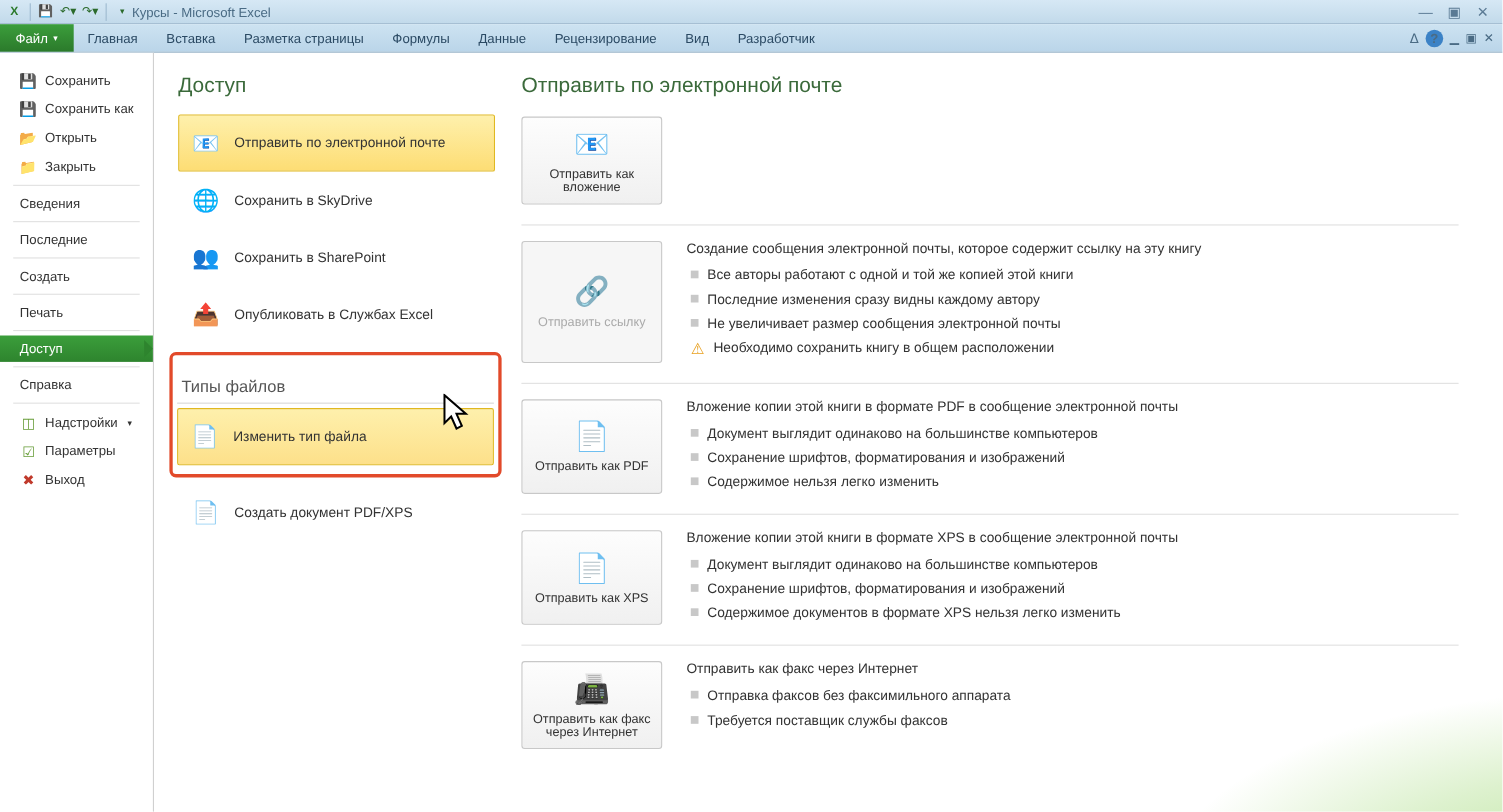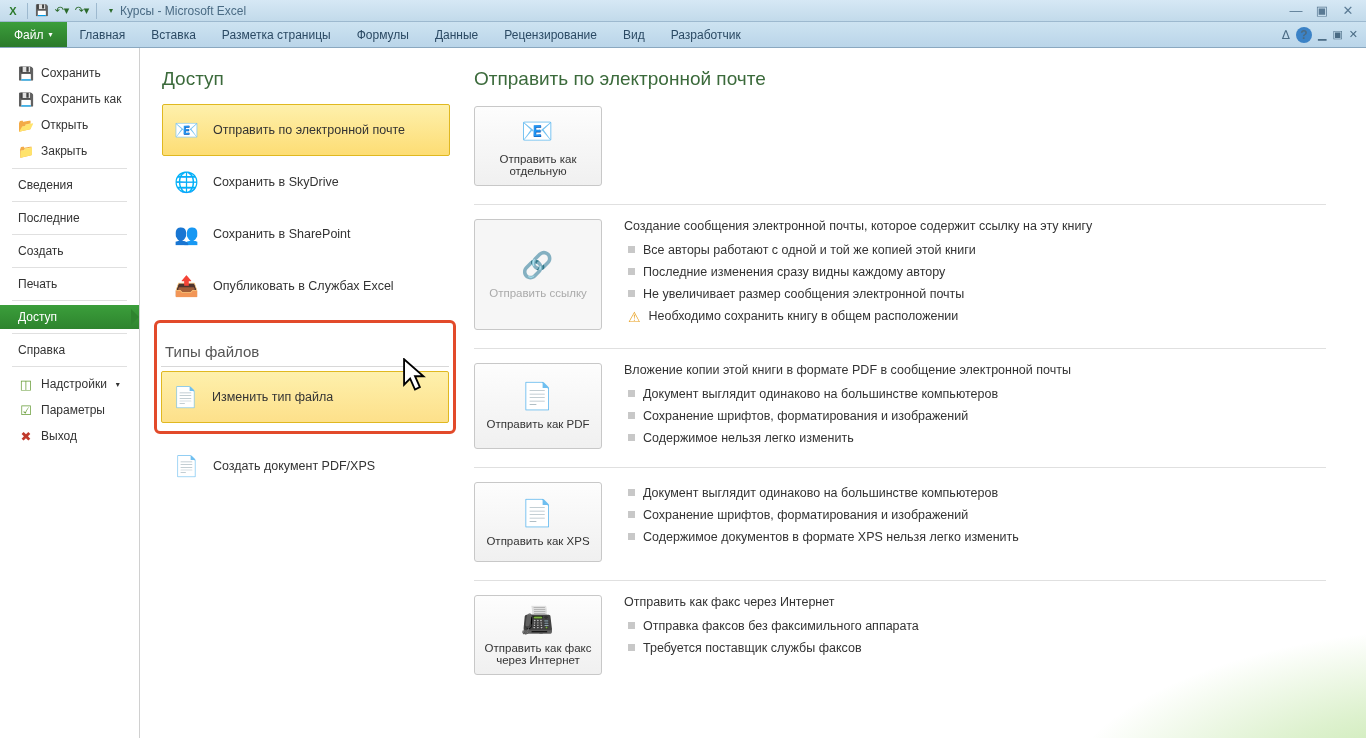--- a/index.html
+++ b/index.html
@@ -201,21 +201,21 @@
       <span>Создать документ PDF/XPS</span>
     </div>
   </div>
 
   <div class="right-panel">
     <div class="right-title">Отправить по электронной почте</div>
 
     <div class="send-row">
       <div class="big-btn">
         <span class="big-btn-icon">📧</span>
-        <span>Отправить как отдельную</span>
+        <span>Отправить как вложение</span>
       </div>
     </div>
 
     <div class="send-row">
       <div class="big-btn disabled">
         <span class="big-btn-icon" style="color:#bbb;">🔗</span>
         <span>Отправить ссылку</span>
       </div>
       <div class="desc-block">
         <div class="desc-head">Создание сообщения электронной почты, которое содержит ссылку на эту книгу</div>
@@ -263,20 +263,21 @@
         </ul>
       </div>
     </div>
 
     <div class="send-row">
       <div class="big-btn">
         <span class="big-btn-icon" style="color:#3b82c6;">📄</span>
         <span>Отправить как XPS</span>
       </div>
       <div class="desc-block">
+        <div class="desc-head">Вложение копии этой книги в формате XPS в сообщение электронной почты</div>
         <ul class="desc-list">
           <li>
               <span class="bullet"></span>
               <span>Документ выглядит одинаково на большинстве компьютеров</span>
             </li>
           <li>
               <span class="bullet"></span>
               <span>Сохранение шрифтов, форматирования и изображений</span>
             </li>
           <li>

